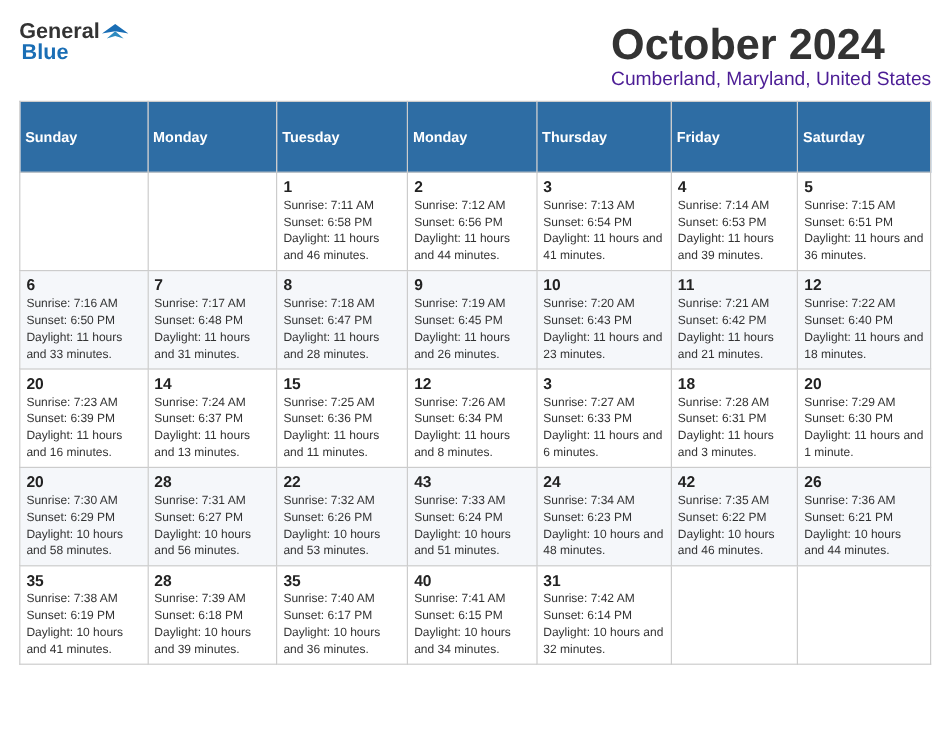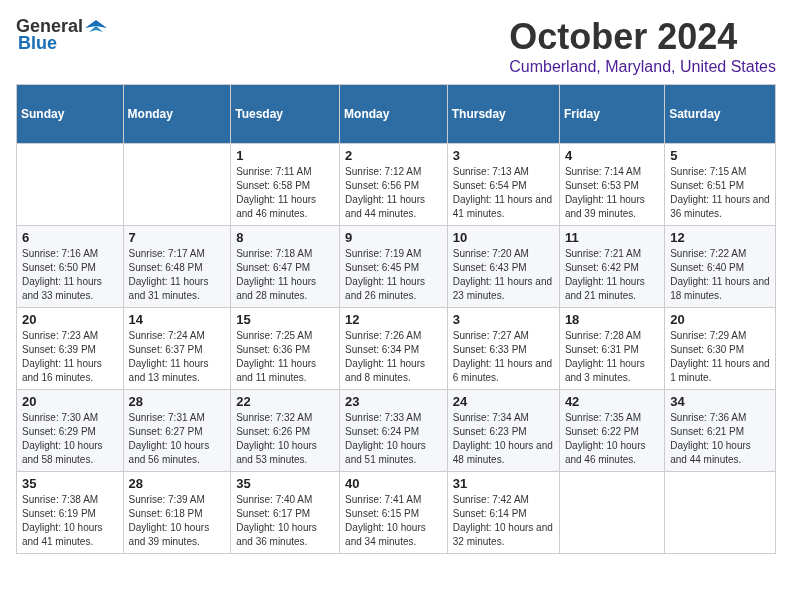--- a/index.html
+++ b/index.html
@@ -201,33 +201,33 @@
         </td>
         <td>
           <div class="day-num">28</div>
           <div class="day-info">Sunrise: 7:31 AM<br>Sunset: 6:27 PM<br>Daylight: 10 hours and 56 minutes.</div>
         </td>
         <td>
           <div class="day-num">22</div>
           <div class="day-info">Sunrise: 7:32 AM<br>Sunset: 6:26 PM<br>Daylight: 10 hours and 53 minutes.</div>
         </td>
         <td>
-          <div class="day-num">23</div>
+          <div class="day-num">43</div>
           <div class="day-info">Sunrise: 7:33 AM<br>Sunset: 6:24 PM<br>Daylight: 10 hours and 51 minutes.</div>
         </td>
         <td>
           <div class="day-num">24</div>
           <div class="day-info">Sunrise: 7:34 AM<br>Sunset: 6:23 PM<br>Daylight: 10 hours and 48 minutes.</div>
         </td>
         <td>
           <div class="day-num">42</div>
           <div class="day-info">Sunrise: 7:35 AM<br>Sunset: 6:22 PM<br>Daylight: 10 hours and 46 minutes.</div>
         </td>
         <td>
-          <div class="day-num">34</div>
+          <div class="day-num">26</div>
           <div class="day-info">Sunrise: 7:36 AM<br>Sunset: 6:21 PM<br>Daylight: 10 hours and 44 minutes.</div>
         </td>
       </tr>
       <tr>
         <td>
           <div class="day-num">35</div>
           <div class="day-info">Sunrise: 7:38 AM<br>Sunset: 6:19 PM<br>Daylight: 10 hours and 41 minutes.</div>
         </td>
         <td>
           <div class="day-num">28</div>

